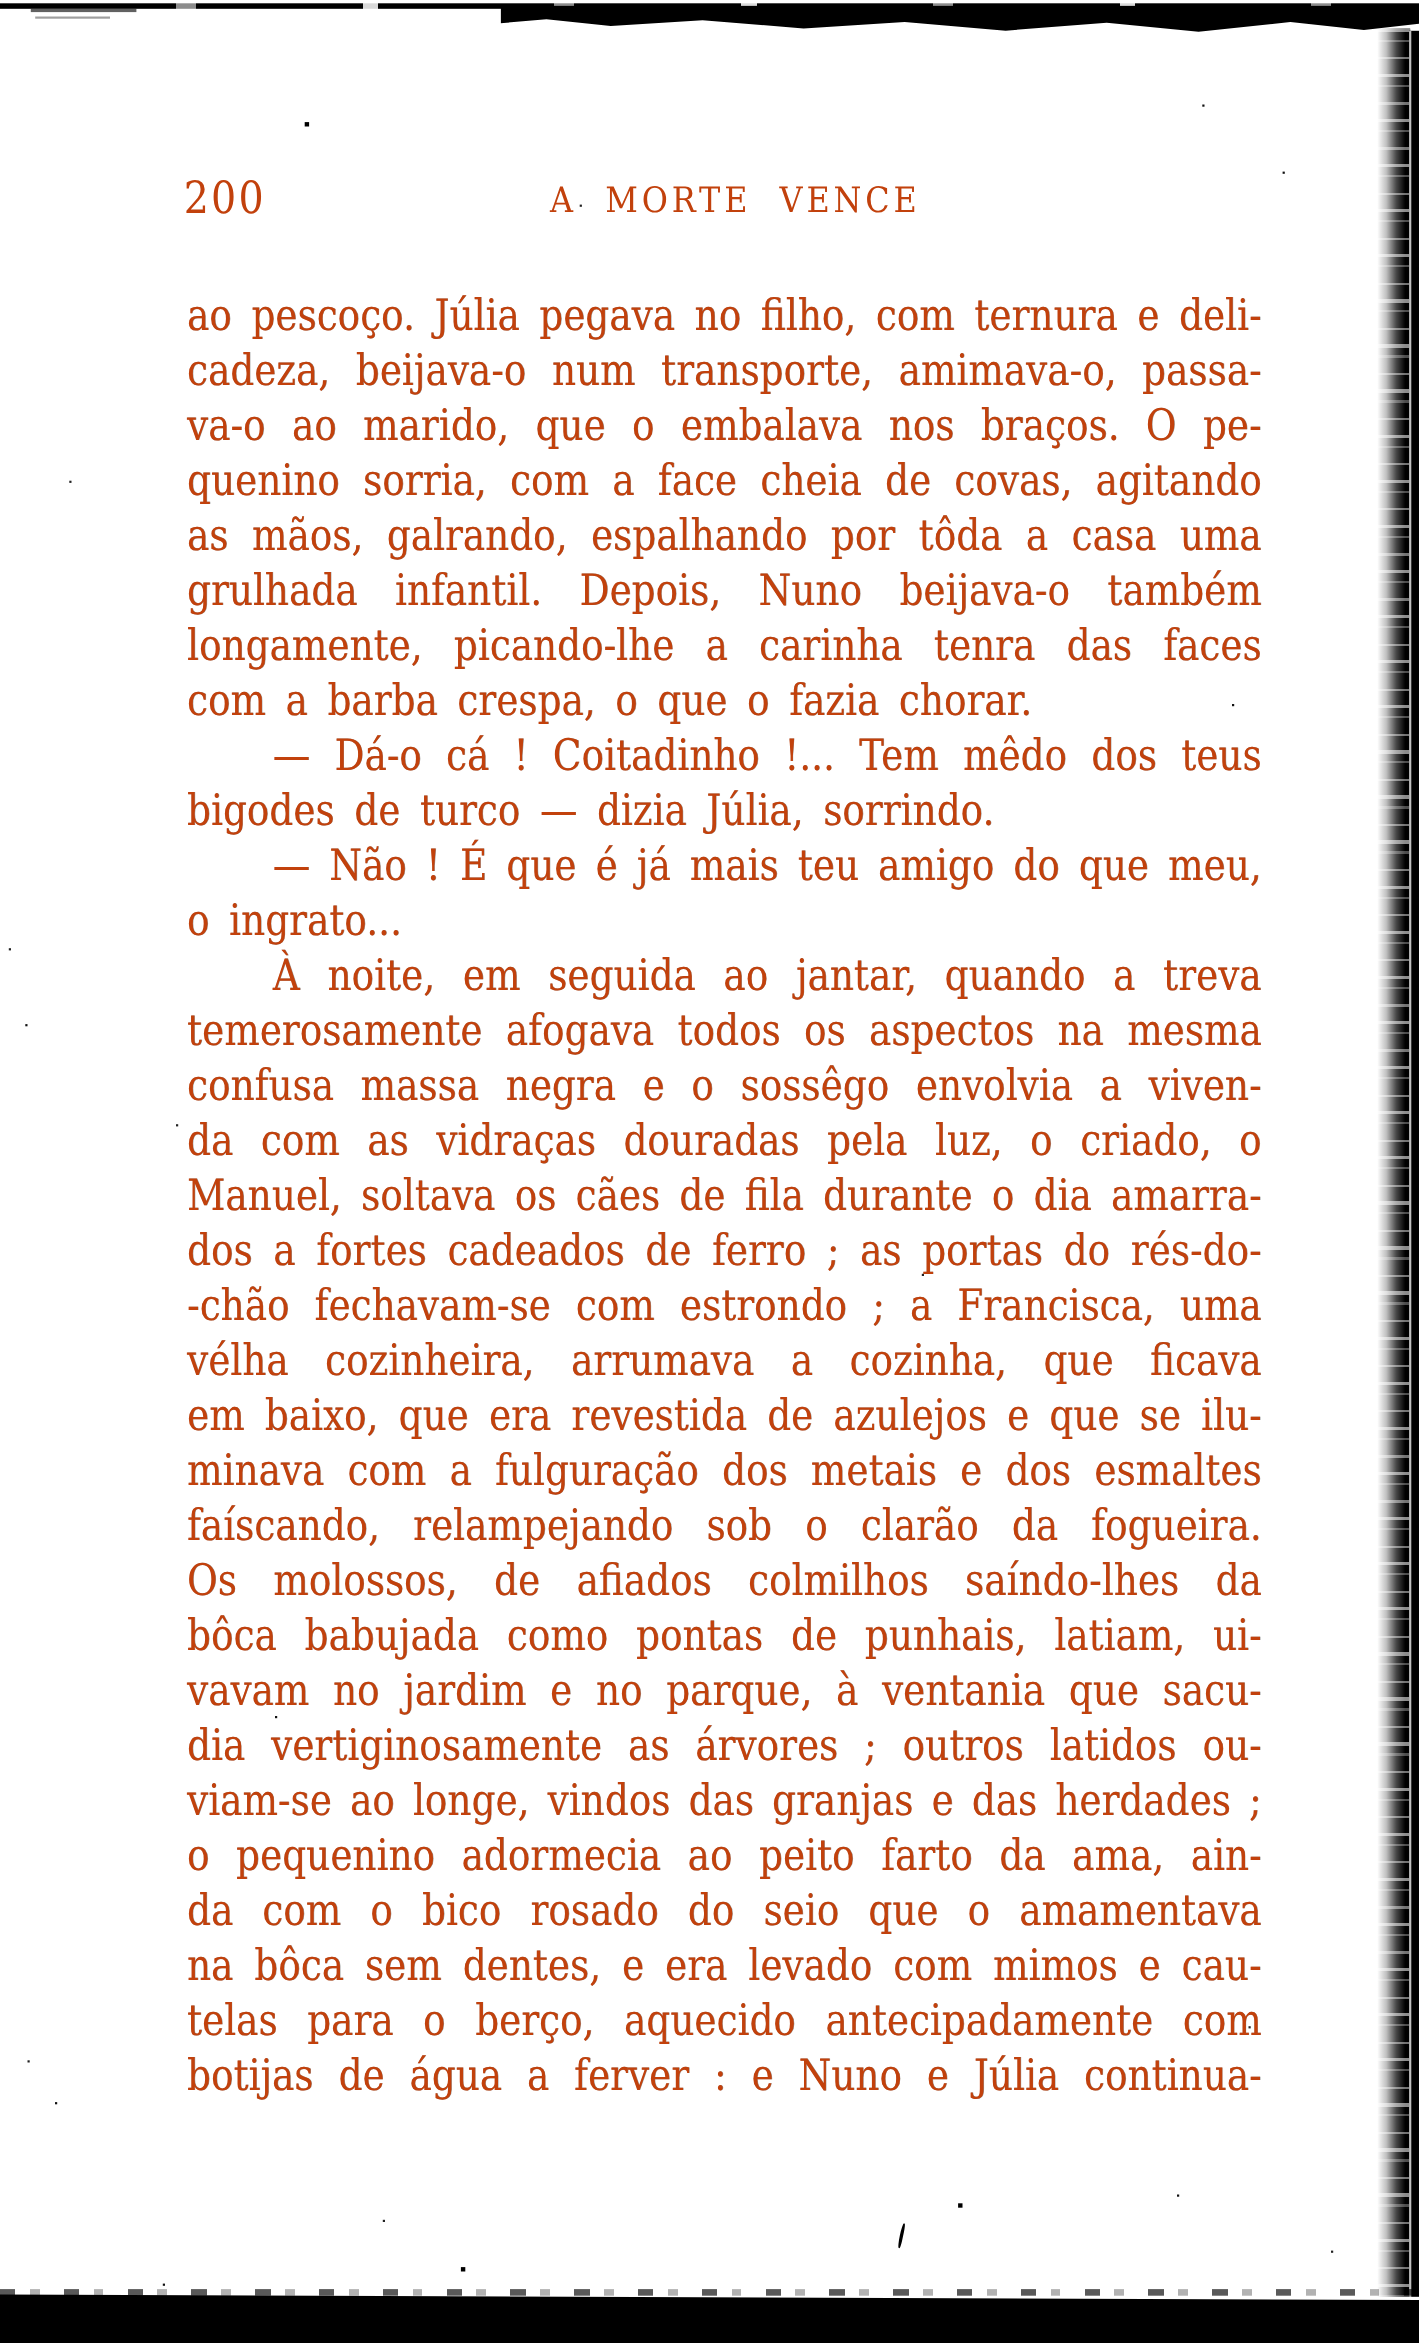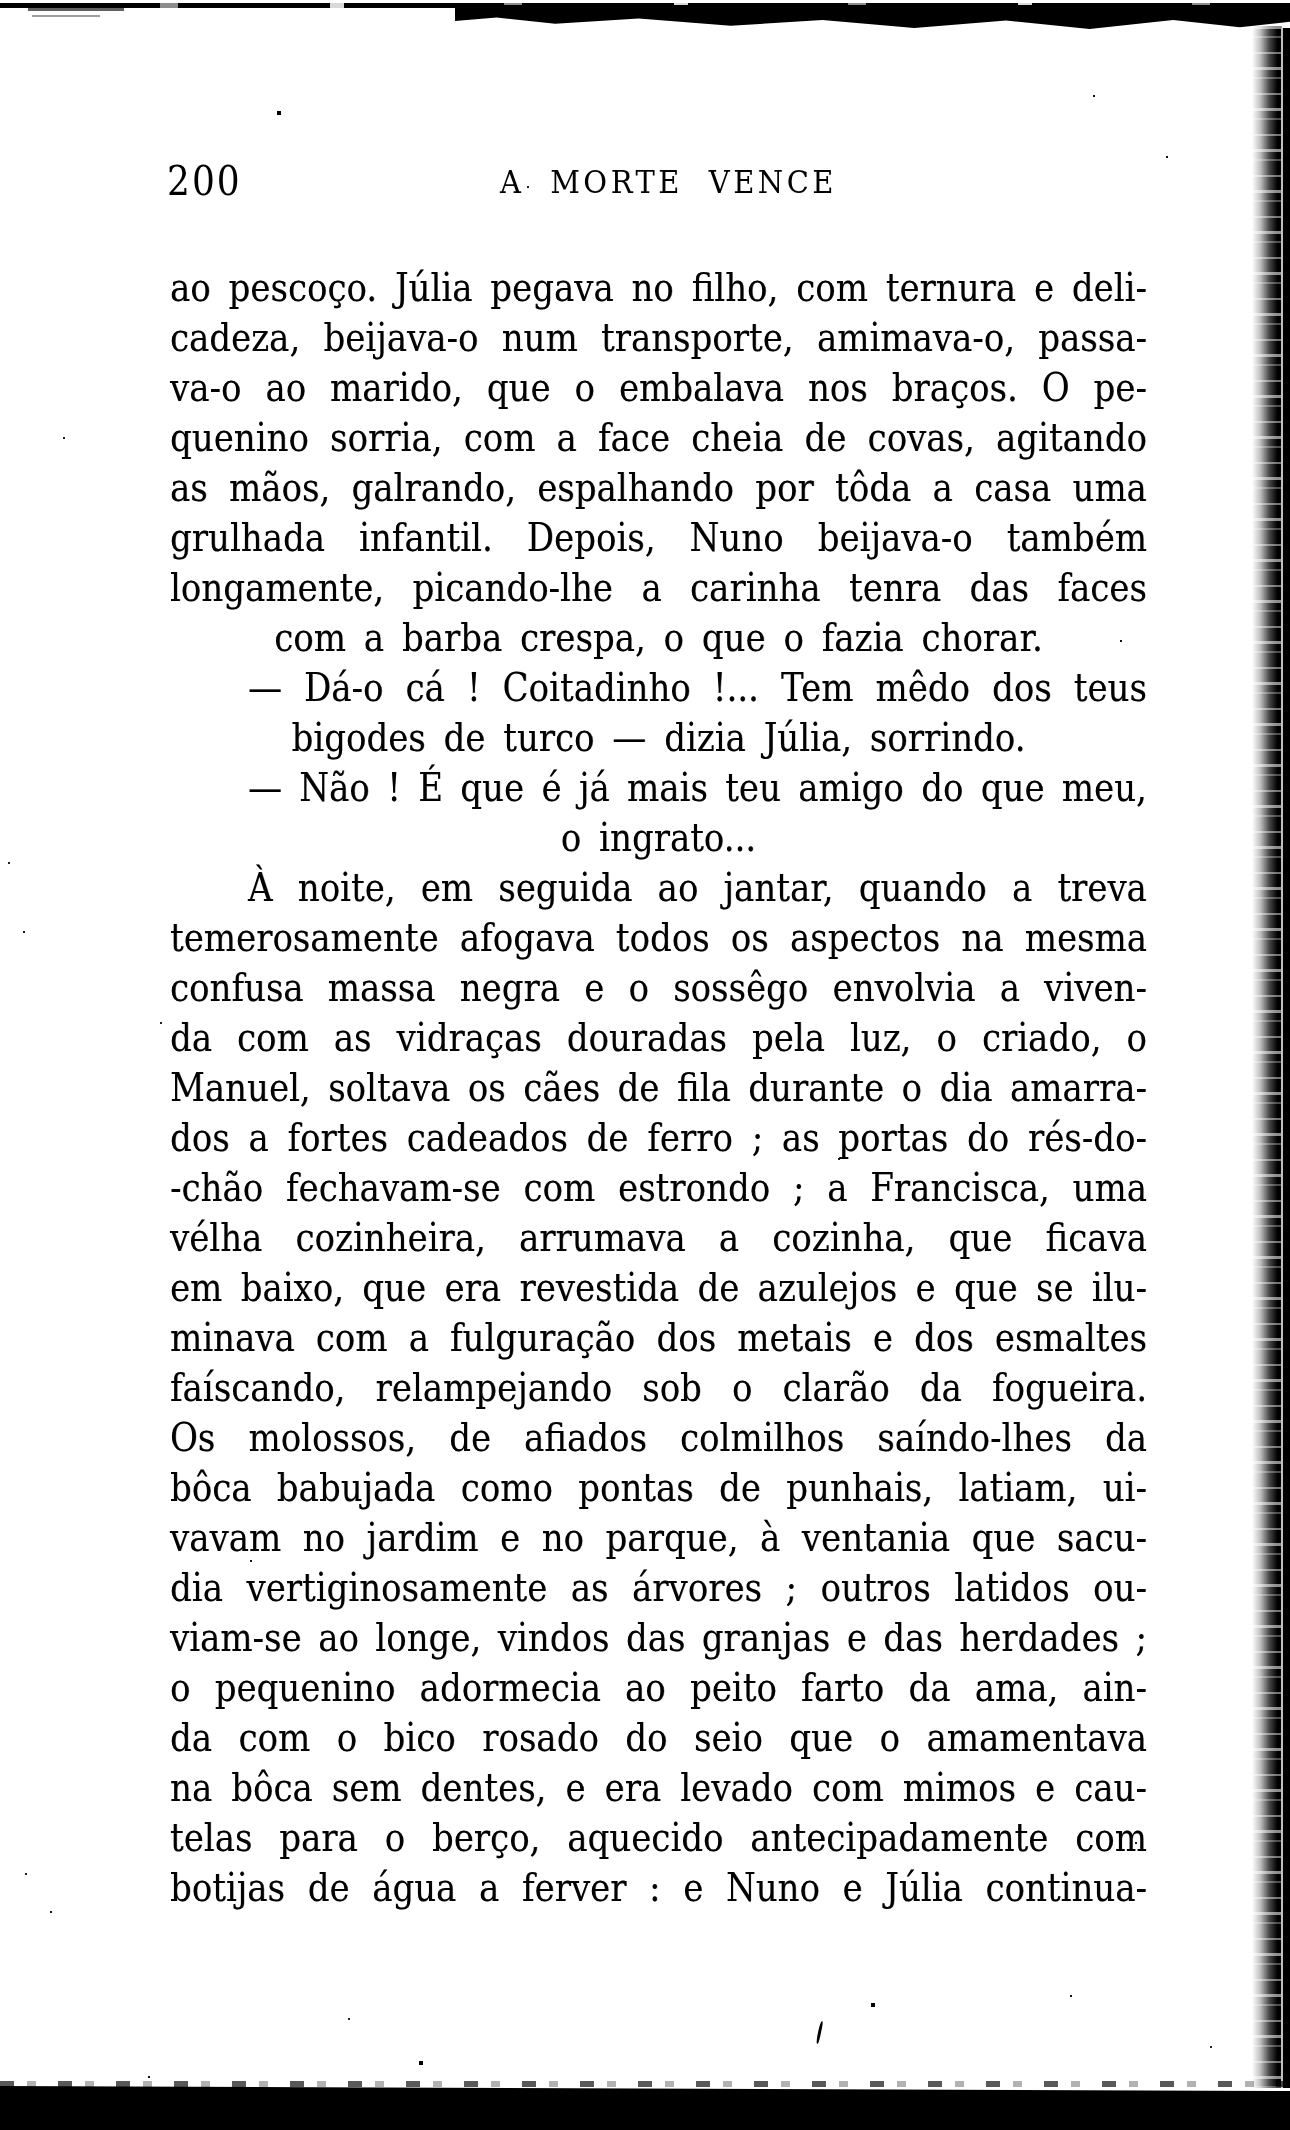--- a/index.html
+++ b/index.html
@@ -2,21 +2,21 @@
 <html><head>
 <meta charset="utf-8">
 <style>
   html, body { margin:0; padding:0; background:#e8e8e8; }
   .page {
     position:relative;
     width:1290px; height:2130px;
     background:#ffffff;
     overflow:hidden;
     font-family:"DejaVu Serif", serif;
-    color:#000000;
+    color:#c2410c;
   }
 
   
   .top-line {
     position:absolute; left:0; top:3px; width:1290px; height:5px;
     background:repeating-linear-gradient(90deg,
       #000 0 160px, rgba(0,0,0,.45) 160px 178px,
       #000 178px 330px, rgba(0,0,0,.15) 330px 344px);
   }
   .top-band {
@@ -76,21 +76,21 @@
     position:absolute; left:167px; top:158px;
     font-size:36px; letter-spacing:2px;
     transform:scaleY(1.12); transform-origin:left top;
   }
   .running-title {
     position:absolute; left:500px; top:163px;
     font-size:29px; letter-spacing:3.5px; word-spacing:13px;
     transform:scaleY(1.1); transform-origin:left top;
   }
   .body-block {
-    position:absolute; left:170px; top:262px; width:977px;text-align:center;
+    position:absolute; left:170px; top:262px; width:977px;
   }
   .line {
     height:50px; line-height:50px;
     font-size:34px; white-space:nowrap;
     transform:scaleY(1.16);
     text-shadow:0.4px 0.3px 0 rgba(0,0,0,.4);
   }
   .line.just { display:flex; justify-content:space-between; }
   .line.indent { padding-left:78px; }
   .line:not(.just) { word-spacing:7px; }

